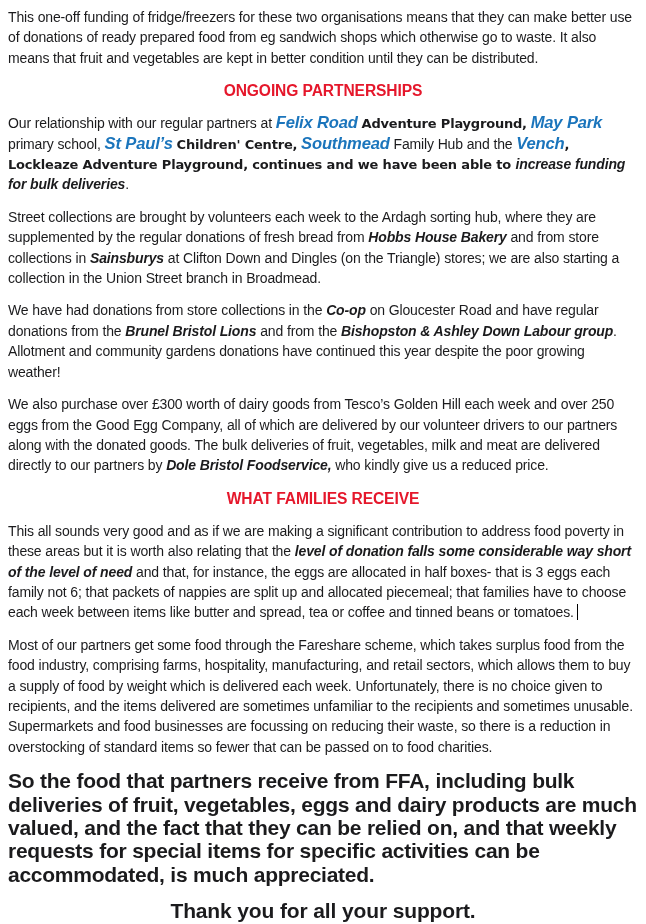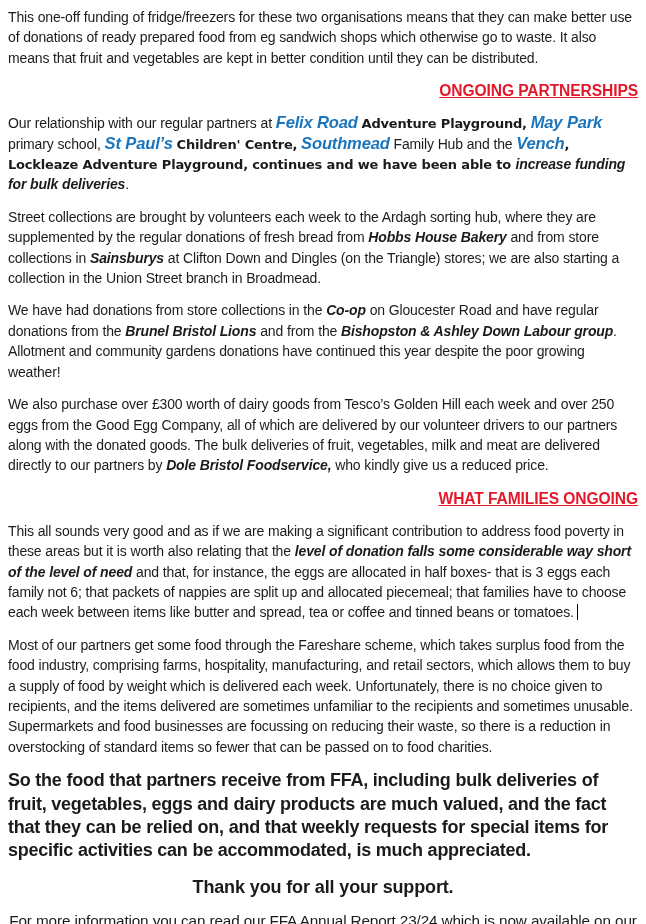--- a/index.html
+++ b/index.html
@@ -39,37 +39,36 @@
   .seg-alt{
     font-family:"DejaVu Sans",sans-serif;
     font-size:13px;
     line-height:1;
     letter-spacing:-0.2px;
     font-weight:bold;
   }
   .section-heading{
     margin:0 0 13px 0;
     padding-top:2px;
-    text-align:right;
+    text-align:center;
     color:var(--heading-red);
     font-size:15.6px;
     font-weight:700;
     letter-spacing:-0.1px;
-    text-decoration:underline;
   }
   .para--lead{
     font-weight:700;
-    font-size:18px;
+    font-size:21px;
     line-height:23.4px;
     letter-spacing:-0.25px;
     margin-bottom:13px;
   }
   .para--thanks{
     font-weight:700;
-    font-size:18px;
+    font-size:21px;
     line-height:23px;
     text-align:center;
     margin-bottom:10px;
   }
   .para--footer{
     font-size:15.3px;
     line-height:23px;
     text-align:center;
     margin-bottom:0;
   }
@@ -85,20 +84,20 @@
 <body>
 
 <main class="page">
   <article class="article" id="article">
       <p class="para"><span class="seg-plain">This one-off funding of fridge/freezers for these two organisations means that they can make better use of donations of ready prepared food from eg sandwich shops which otherwise go to waste. It also means that fruit and vegetables are kept in better condition until they can be distributed.</span></p>
       <h2 class="section-heading">ONGOING PARTNERSHIPS</h2>
       <p class="para"><span class="seg-plain">Our relationship with our regular partners at </span><span class="seg-blue">Felix Road</span><span class="seg-plain"> </span><span class="seg-alt">Adventure Playground,</span><span class="seg-plain"> </span><span class="seg-blue">May Park</span><span class="seg-plain"> primary school, </span><span class="seg-blue">St Paul’s</span><span class="seg-plain"> </span><span class="seg-alt">Children' Centre,</span><span class="seg-plain"> </span><span class="seg-blue">Southmead</span><span class="seg-plain"> Family Hub and the </span><span class="seg-blue">Vench</span><span class="seg-alt">, Lockleaze Adventure Playground, continues and we have been able to </span><span class="seg-bold">increase funding for bulk deliveries</span><span class="seg-plain">.</span></p>
       <p class="para"><span class="seg-plain">Street collections are brought by volunteers each week to the Ardagh sorting hub, where they are supplemented by the regular donations of fresh bread from </span><span class="seg-bold">Hobbs House Bakery</span><span class="seg-plain"> and from store collections in </span><span class="seg-bold">Sainsburys</span><span class="seg-plain"> at Clifton Down and Dingles (on the Triangle) stores; we are also starting a collection in the Union Street branch in Broadmead.</span></p>
       <p class="para"><span class="seg-plain">We have had donations from store collections in the </span><span class="seg-bold">Co-op</span><span class="seg-plain"> on Gloucester Road and have regular donations from the </span><span class="seg-bold">Brunel Bristol Lions</span><span class="seg-plain"> and from the </span><span class="seg-bold">Bishopston &amp; Ashley Down Labour group</span><span class="seg-plain">. Allotment and community gardens donations have continued this year despite the poor growing weather!</span></p>
       <p class="para"><span class="seg-plain">We also purchase over £300 worth of dairy goods from Tesco’s Golden Hill each week and over 250 eggs from the Good Egg Company, all of which are delivered by our volunteer drivers to our partners along with the donated goods. The bulk deliveries of fruit, vegetables, milk and meat are delivered directly to our partners by </span><span class="seg-bold">Dole Bristol Foodservice,</span><span class="seg-plain"> who kindly give us a reduced price.</span></p>
-      <h2 class="section-heading">WHAT FAMILIES ONGOING</h2>
+      <h2 class="section-heading">WHAT FAMILIES RECEIVE</h2>
       <p class="para"><span class="seg-plain">This all sounds very good and as if we are making a significant contribution to address food poverty in these areas but it is worth also relating that the </span><span class="seg-bold">level of donation falls some considerable way short of the level of need</span><span class="seg-plain"> and that, for instance, the eggs are allocated in half boxes- that is 3 eggs each family not 6; that packets of nappies are split up and allocated piecemeal; that families have to choose each week between items like butter and spread, tea or coffee and tinned beans or tomatoes.</span><span class="caret"></span></p>
       <p class="para"><span class="seg-plain">Most of our partners get some food through the Fareshare scheme, which takes surplus food from the food industry, comprising farms, hospitality, manufacturing, and retail sectors, which allows them to buy a supply of food by weight which is delivered each week. Unfortunately, there is no choice given to recipients, and the items delivered are sometimes unfamiliar to the recipients and sometimes unusable. Supermarkets and food businesses are focussing on reducing their waste, so there is a reduction in overstocking of standard items so fewer that can be passed on to food charities.</span></p>
       <p class="para para--lead"><span class="seg-plain">So the food that partners receive from FFA, including bulk deliveries of fruit, vegetables, eggs and dairy products are much valued, and the fact that they can be relied on, and that weekly requests for special items for specific activities can be accommodated, is much appreciated.</span></p>
       <p class="para para--thanks"><span class="seg-plain">Thank you for all your support.</span></p>
       <p class="para para--footer"><span class="seg-plain">For more information you can read our FFA Annual Report 23/24 which is now available on our website.</span></p>
     </article>
 </main>
 
 </body></html>

